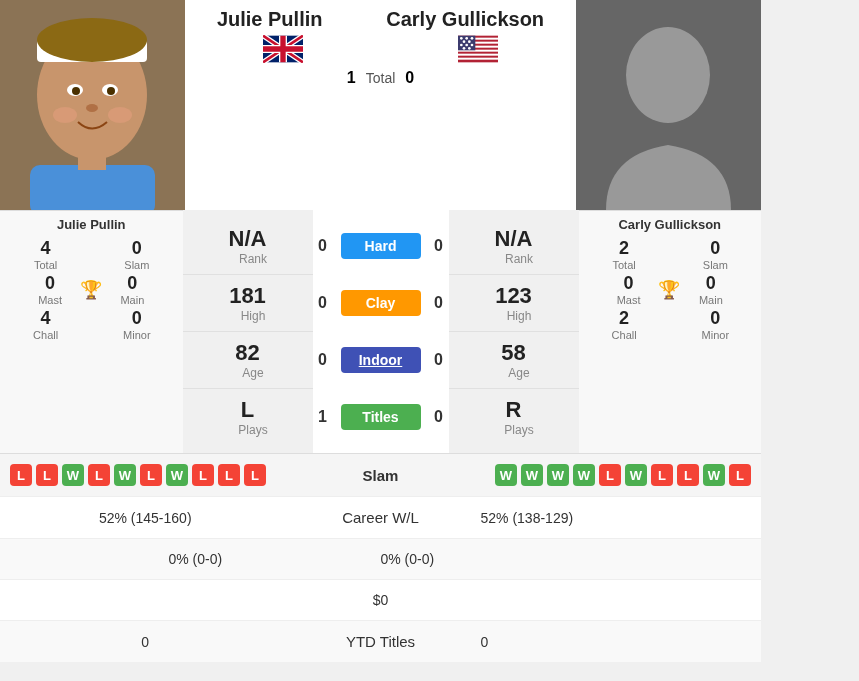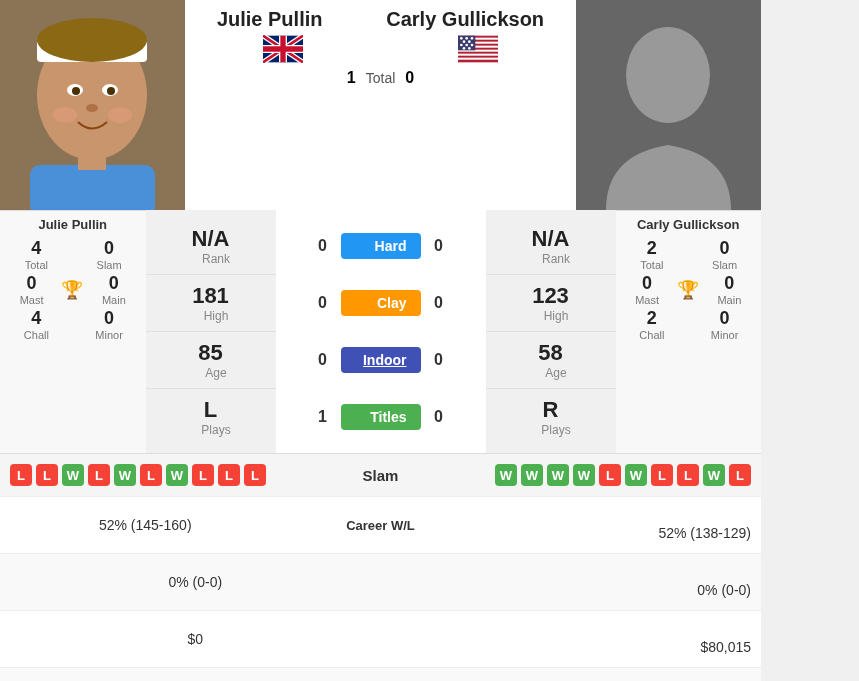--- a/index.html
+++ b/index.html
@@ -215,21 +215,21 @@
       width: 20px;
       text-align: center;
     }
     .surface-btn {
       padding: 5px 14px;
       border-radius: 4px;
       color: #fff;
       font-weight: bold;
       font-size: 14px;
       width: 80px;
-      text-align: right;
+      text-align: center;
     }
     .btn-hard { background: #2196F3; }
     .btn-clay { background: #FF9800; }
     .btn-indoor { background: #3F51B5; text-decoration: underline; }
     .btn-grass { background: #4CAF50; }
 
     
     .form-section {
       display: flex;
       align-items: center;
@@ -275,40 +275,38 @@
     }
     .stats-row-value-left {
       flex: 1;
       text-align: center;
       font-size: 14px;
       color: #333;
     }
     .stats-row-label {
       width: 200px;
       text-align: center;
-      font-size: 13px;
-      font-weight: bold;
+      font-size: 15px;
+      font-weight: normal;
       color: #333;
     }
     .stats-row-value-right {
       flex: 1;
-      text-align: right;
+      text-align: left;
       font-size: 14px;
       color: #333;
-      margin-top: 16px;
     }
     .center-main {
       display: flex;
       flex: 1;
       flex-direction: column;
     }
     .surface-and-middle {
       display: flex;
       flex: 1;
-      gap: 37px;
     }
     .score-left {
       font-size: 16px;
       font-weight: bold;
     }
     .score-right {
       font-size: 16px;
       font-weight: bold;
     }
   </style>
@@ -444,21 +442,21 @@
         <div class="left-center-stats">
           <div class="center-stat-item">
             <span class="center-stat-num">N/A</span>
             <span class="center-stat-label">Rank</span>
           </div>
           <div class="center-stat-item">
             <span class="center-stat-num">181</span>
             <span class="center-stat-label">High</span>
           </div>
           <div class="center-stat-item">
-            <span class="center-stat-num">85</span>
+            <span class="center-stat-num">82</span>
             <span class="center-stat-label">Age</span>
           </div>
           <div class="center-stat-item">
             <span class="center-stat-num">L</span>
             <span class="center-stat-label">Plays</span>
           </div>
         </div>
 
         <div class="surface-col">
           <div class="surface-row">
@@ -574,20 +572,20 @@
     <span class="stats-row-value-right">52% (138-129)</span>
   </div>
 
   <div class="stats-row stats-row-alt">
     <span class="stats-row-value-left">0% (0-0)</span>
     <span class="stats-row-value-right">0% (0-0)</span>
   </div>
 
   <div class="stats-row">
     <span class="stats-row-value-left">$0</span>
-    <span class="stats-row-value-right">$80,015</span>
   </div>
 
   <div class="stats-row stats-row-alt">
     <span class="stats-row-value-left">0</span>
+    <span class="stats-row-label">YTD Titles</span>
     <span class="stats-row-value-right">0</span>
   </div>
 </div>
 
 </body></html>

